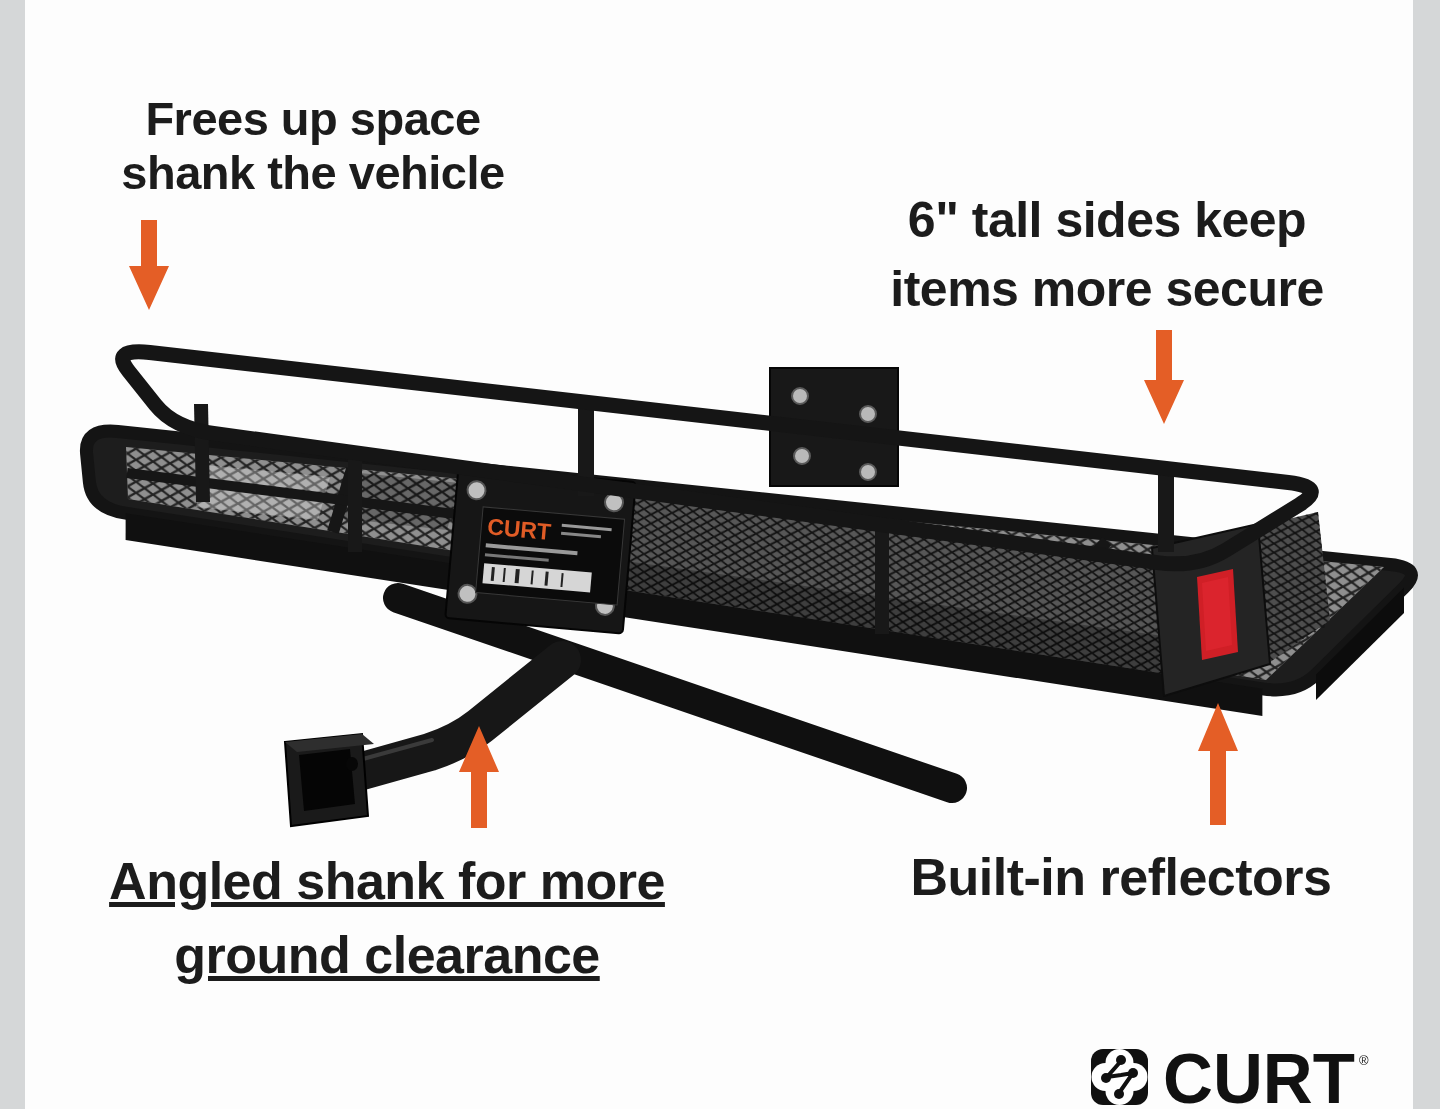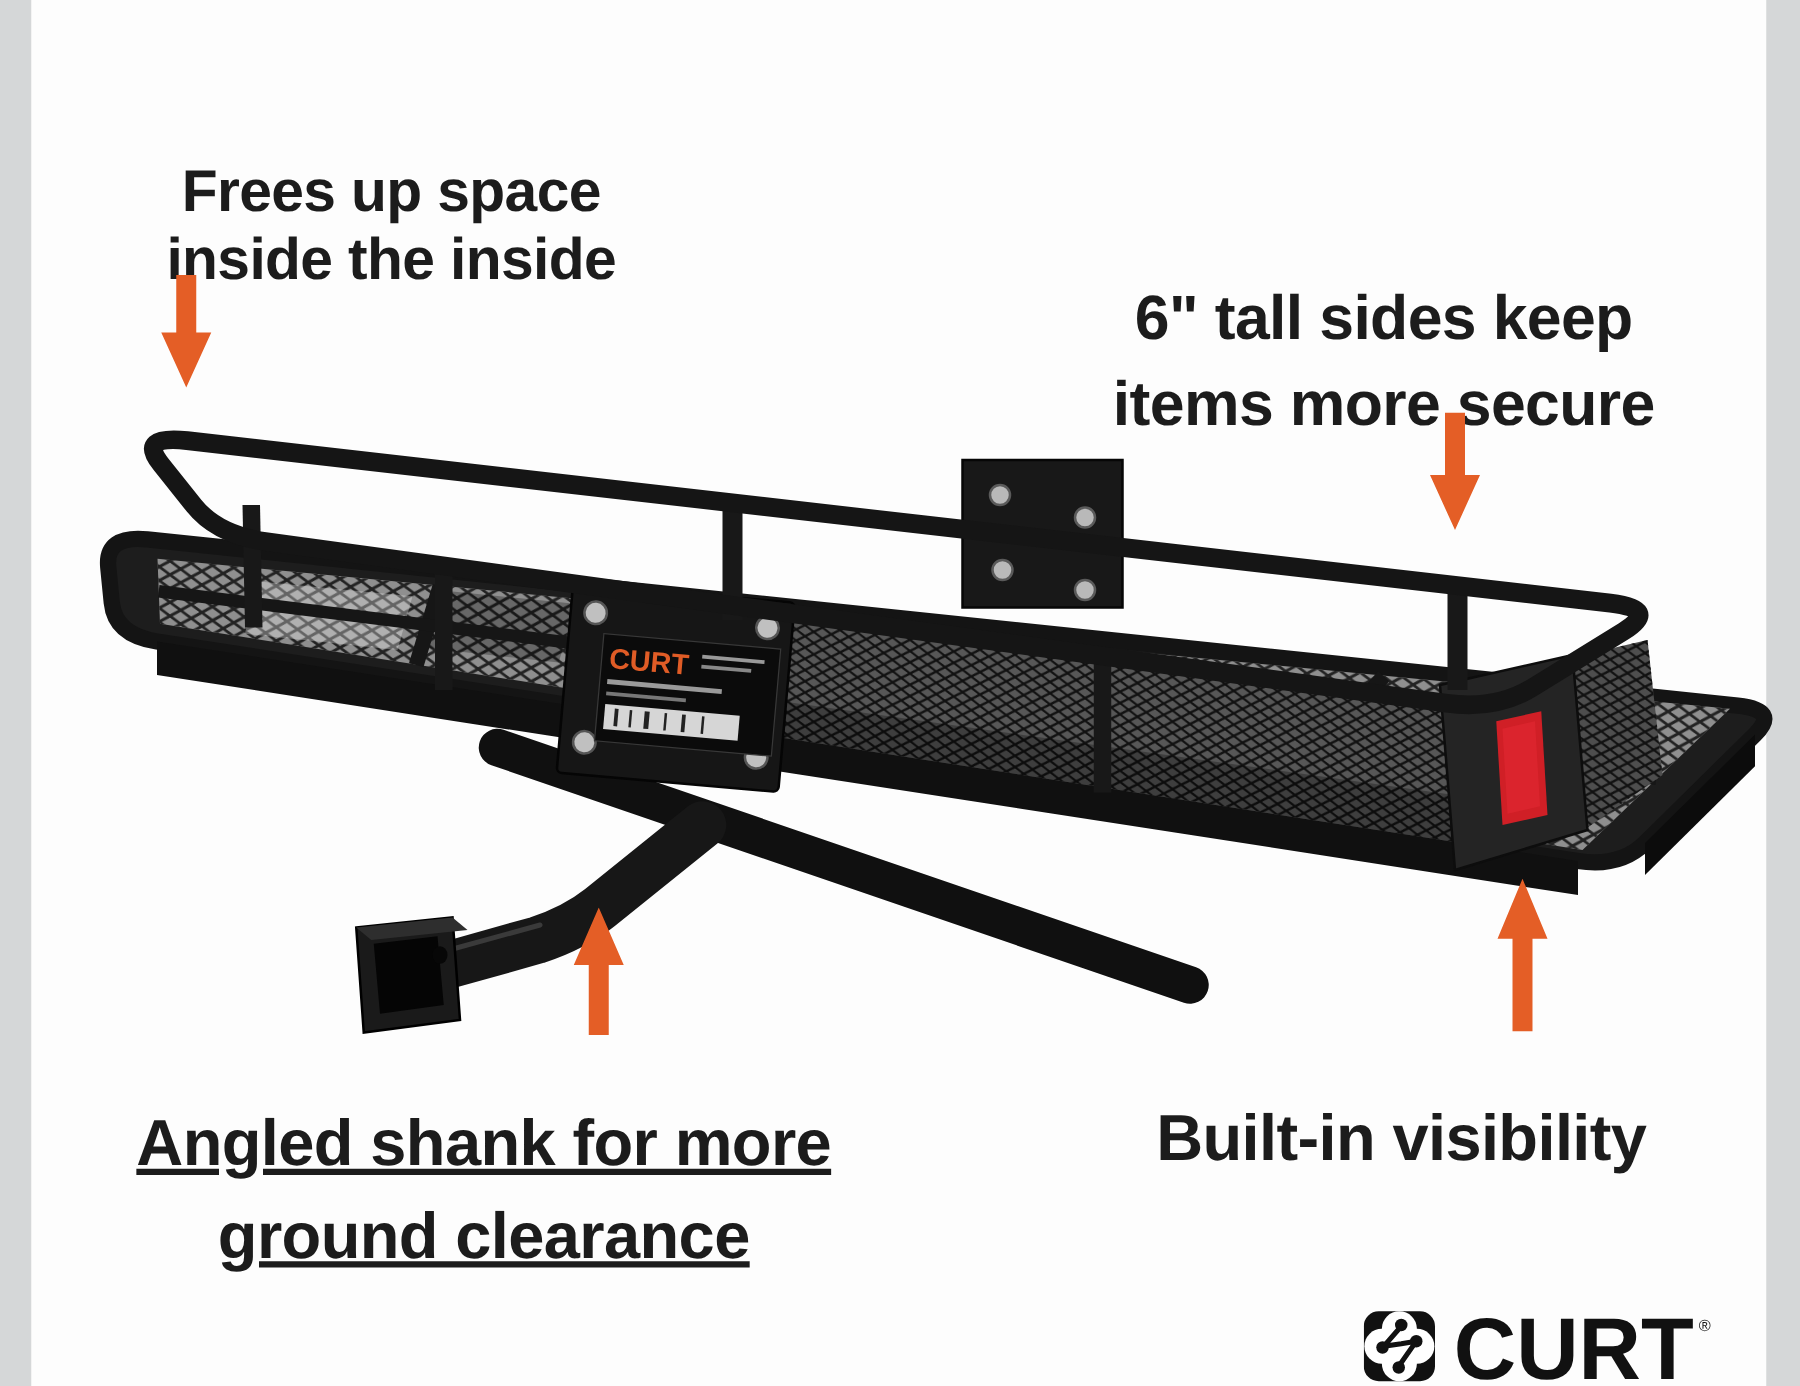--- a/index.html
+++ b/index.html
@@ -2,21 +2,21 @@
 <html><head>
 <meta charset="utf-8">
 <style>
   html,body{margin:0;padding:0;background:#fdfdfd;}
   .stage{position:relative;width:1440px;height:1109px;overflow:hidden;
          background:#fdfdfd;font-family:"Liberation Sans","DejaVu Sans",sans-serif;}
   .gutter{position:absolute;top:0;height:1109px;background:#d5d7d8;}
   .gutter.left{left:0;width:25px;}
   .gutter.right{left:1413px;width:27px;}
   .callout{position:absolute;width:600px;text-align:center;color:#1c1c1c;
-           font-weight:700;font-size:50px;letter-spacing:-0.5px;margin-top:34px;}
+           font-weight:700;font-size:50px;letter-spacing:-0.5px;}
   .callout .line{white-space:nowrap;}
   .co-tl{left:13px;top:92px;line-height:54px;font-size:47px;}
   .co-tr{left:807px;top:186px;line-height:69px;}
   .co-bl{left:87px;top:844px;line-height:74px;font-size:52px;text-decoration:underline;}
   .co-br{left:821px;top:842px;line-height:70px;font-size:52px;}
   .arrow{position:absolute;}
   svg{display:block;}
   .art{position:absolute;left:0;top:0;}
   .brand{position:absolute;left:1091px;top:1047px;width:290px;height:60px;}
 </style>
@@ -125,32 +125,32 @@
     </g>
 
     <g>
       <path d="M149.7,352.5 L1288.3,482.5 Q1328,487 1299.1,504.9 L1225.9,550.1 Q1197,568 1157.4,562.6
                L213.6,433.4 Q174,428 155.3,404.6 L128.8,371.4 Q110,348 149.7,352.5 Z" fill="none" stroke="#151515" stroke-width="15" stroke-linejoin="round"></path>
     </g>
   </svg>
 
   <div class="callout co-tl">
     <div class="line">Frees up space</div>
-    <div class="line">inside the inside</div>
+    <div class="line">shank the vehicle</div>
   </div>
   <div class="callout co-tr">
     <div class="line">6" tall sides keep</div>
     <div class="line">items more secure</div>
   </div>
   <div class="callout co-bl">
     <div class="line">Angled shank for more</div>
     <div class="line">ground clearance</div>
   </div>
   <div class="callout co-br">
-    <div class="line">Built-in visibility</div>
+    <div class="line">Built-in reflectors</div>
   </div>
 
   <svg class="arrow" style="left:119px;top:220px" width="60" height="92" viewBox="0 0 60 92">
     <polygon points="22,0 38,0 38,46 50,46 30,90 10,46 22,46" fill="#e45e26"></polygon>
   </svg>
   <svg class="arrow" style="left:1134px;top:330px" width="60" height="96" viewBox="0 0 60 96">
     <polygon points="22,0 38,0 38,50 50,50 30,94 10,50 22,50" fill="#e45e26"></polygon>
   </svg>
   <svg class="arrow" style="left:449px;top:726px" width="60" height="104" viewBox="0 0 60 104">
     <polygon points="30,0 50,46 38,46 38,102 22,102 22,46 10,46" fill="#e45e26"></polygon>

